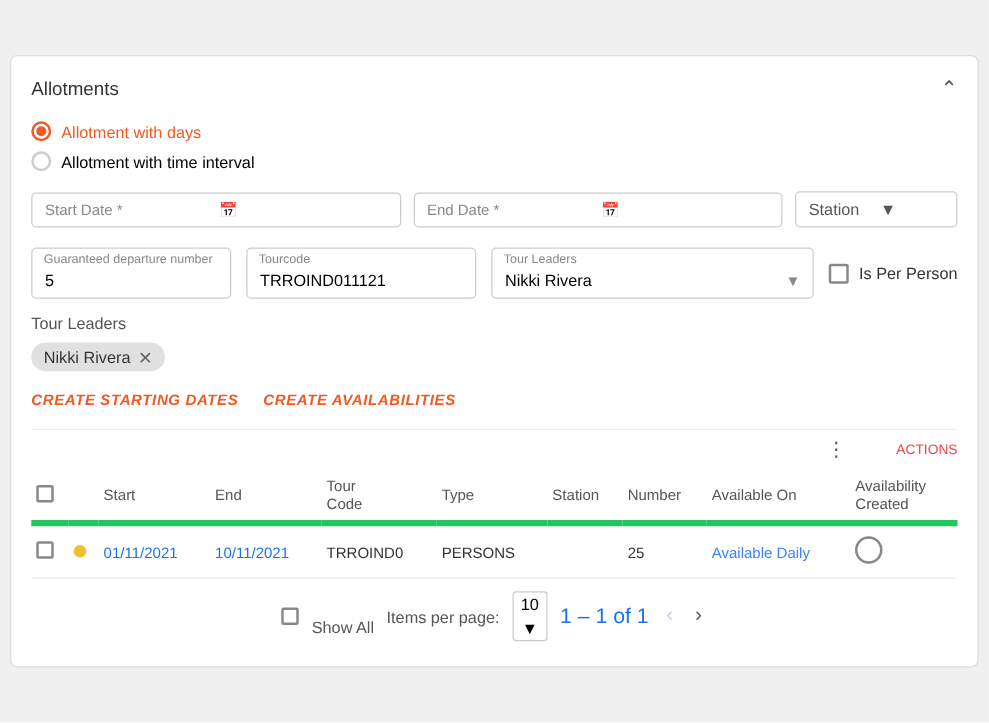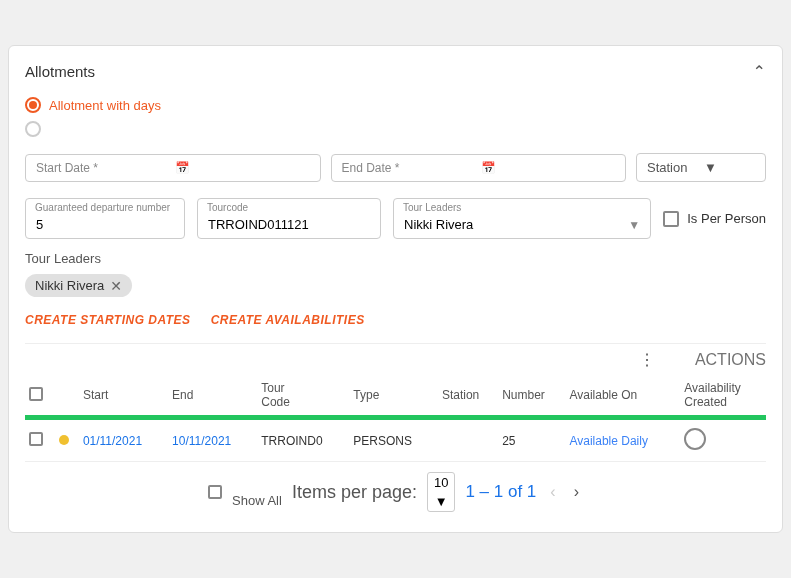--- a/index.html
+++ b/index.html
@@ -237,23 +237,23 @@
       font-size: 12px;
       color: #555;
     }
     .three-dots {
       cursor: pointer;
       color: #555;
       font-size: 16px;
       margin-right: 4px;
     }
     .actions-label {
-      font-size: 16px;
+      font-size: 11px;
       font-weight: 500;
-      color: #737373;
+      color: #ef4444;
       margin-left: 30px;
     }
     table {
       width: 100%;
       border-collapse: collapse;
     }
     thead tr {
       border-bottom: 5px solid #22c55e;
     }
     thead th {
@@ -314,21 +314,21 @@
       cursor: pointer;
       flex-shrink: 0;
     }
     .show-all-label {
       font-size: 13px;
       color: #555;
       cursor: pointer;
       margin-top: 16px;
     }
     .items-per-page-label {
-      font-size: 18px;
+      font-size: 13px;
       color: #555;
     }
     .items-per-page-select {
       display: flex;
       align-items: center;
       border: 1px solid #ccc;
       border-radius: 3px;
       padding: 2px 6px;
       gap: 4px;
       cursor: pointer;
@@ -364,20 +364,21 @@
 
   <div class="radio-group">
     <div class="radio-option">
       <div class="radio-outer selected">
         <div class="radio-inner"></div>
       </div>
       <span class="radio-label selected">Allotment with days</span>
     </div>
     <div class="radio-option">
       <div class="radio-outer"></div>
+      <span class="radio-label">Allotment with time interval</span>
     </div>
   </div>
 
   <div class="date-station-row">
     <div class="date-field">
       <span>Start Date *</span>
       <span class="calendar-icon">📅</span>
     </div>
     <div class="date-field">
       <span>End Date *</span>

